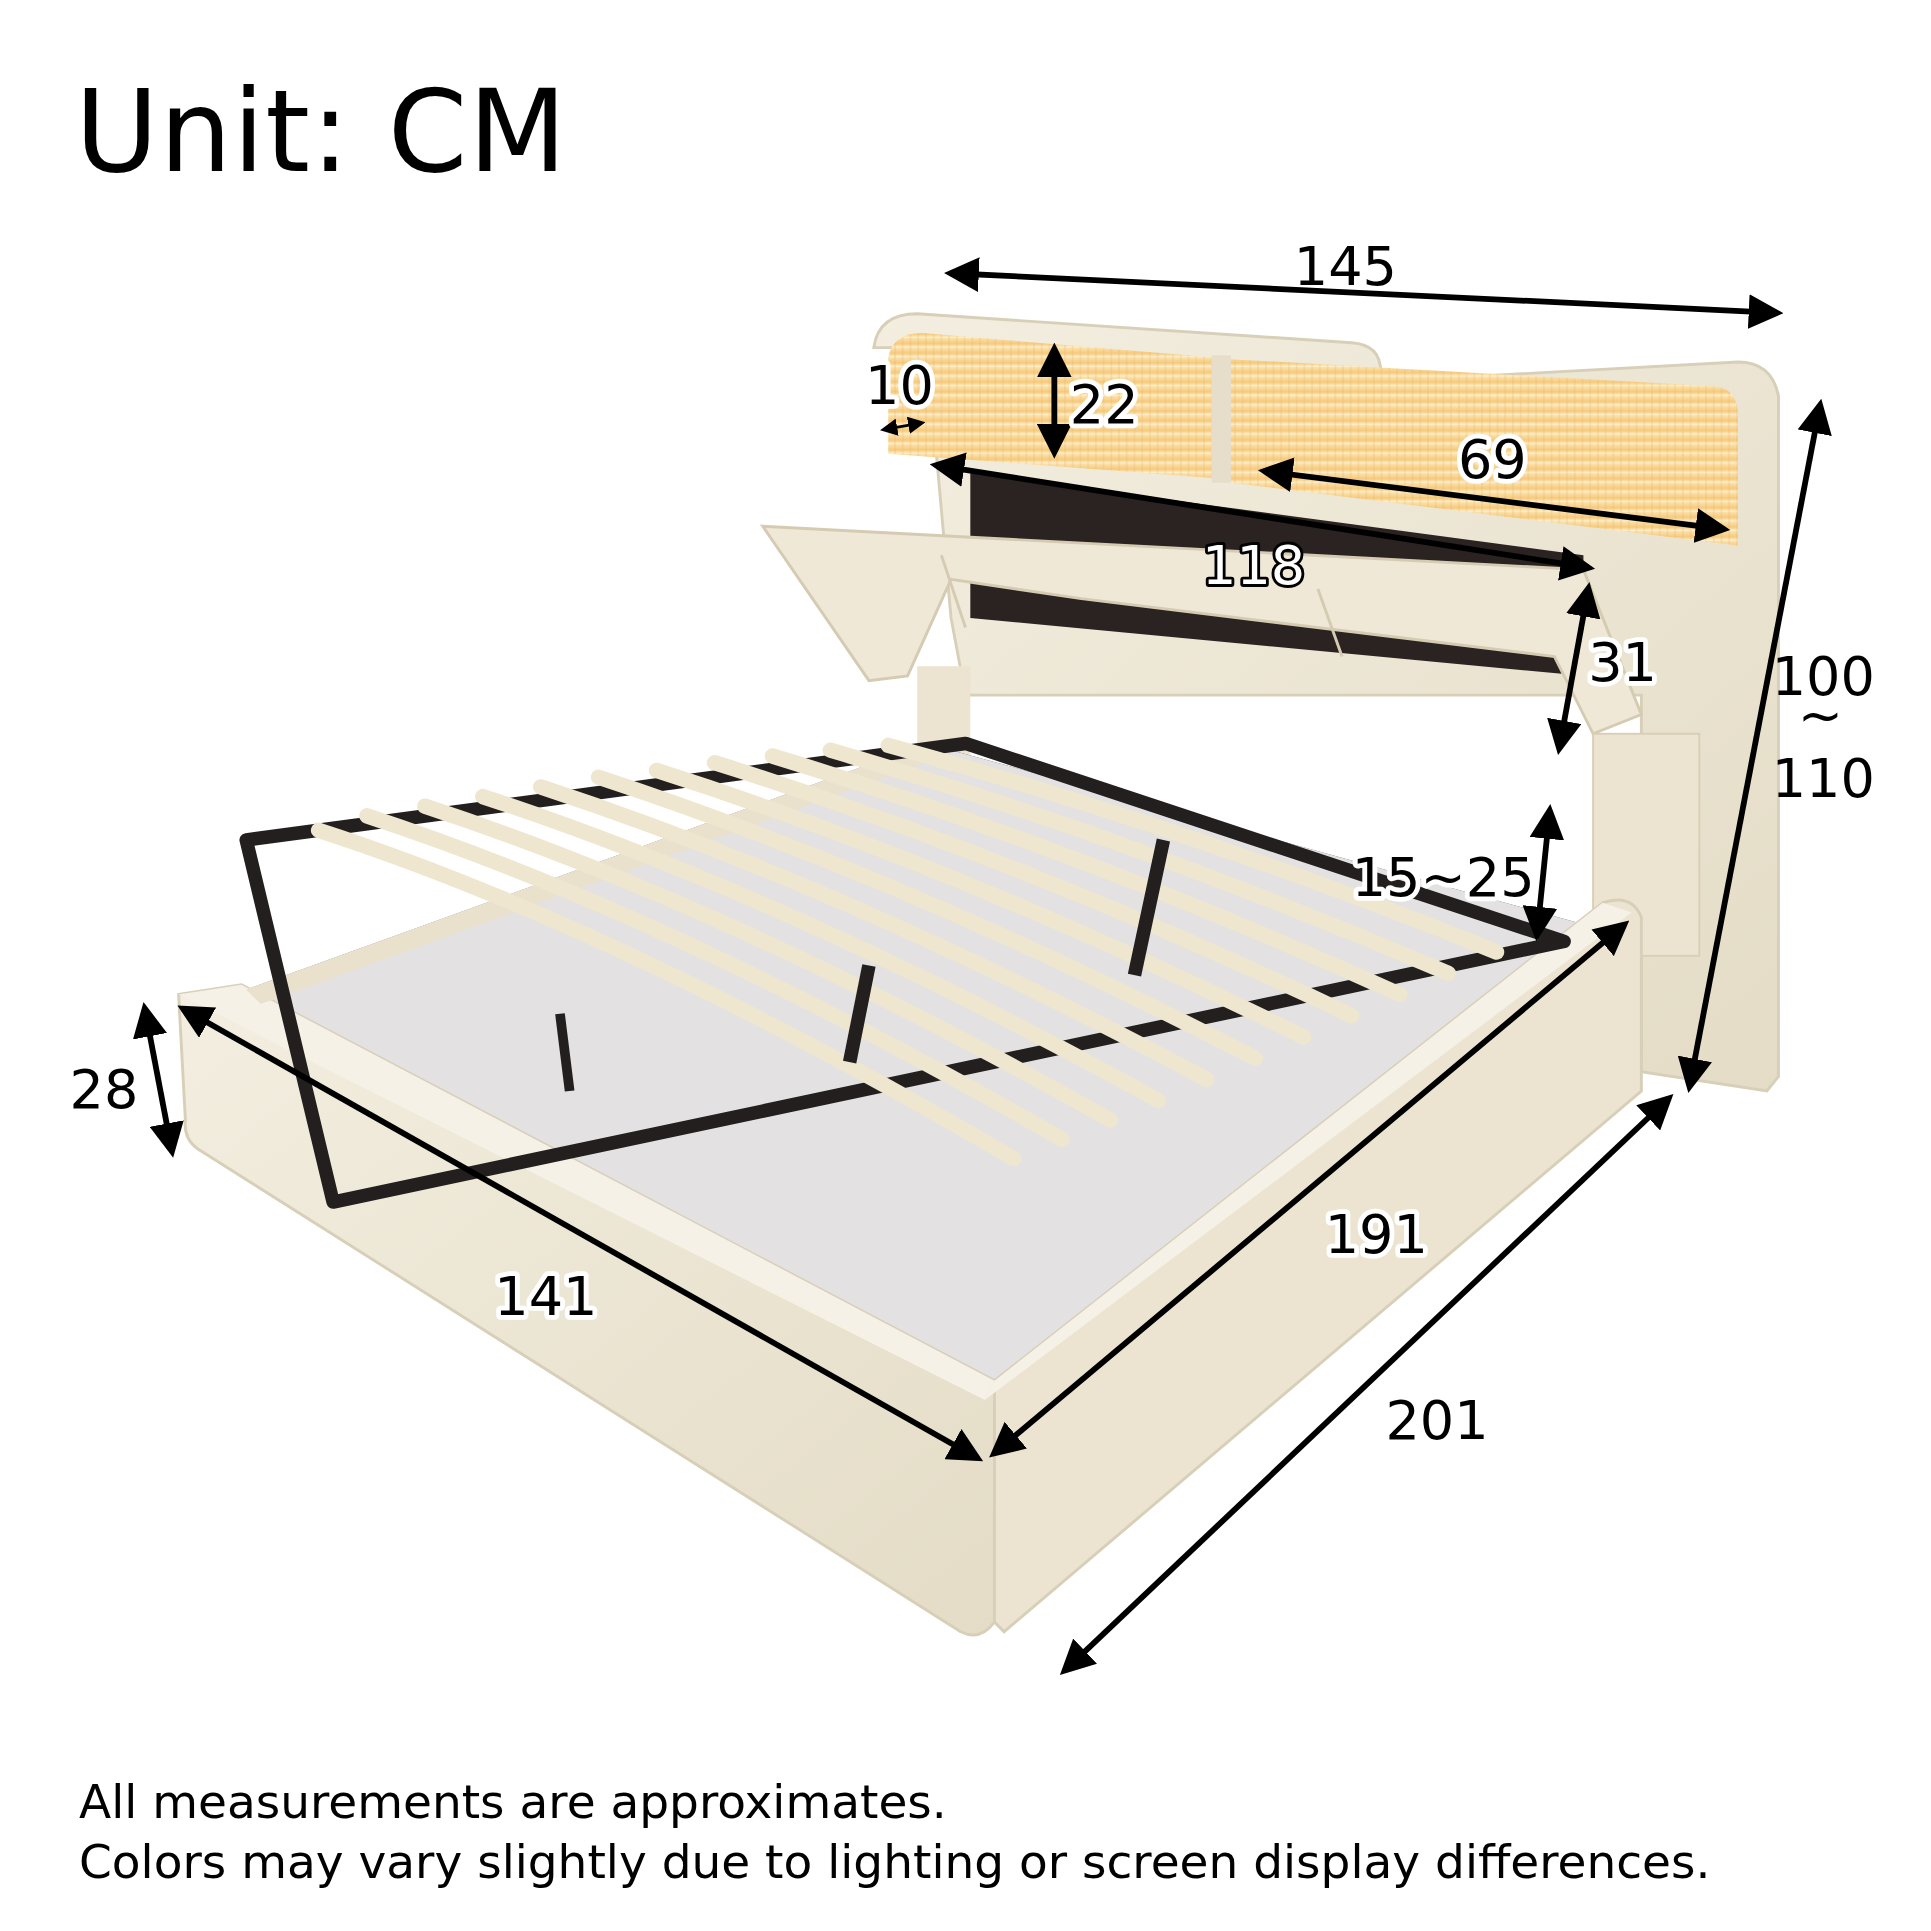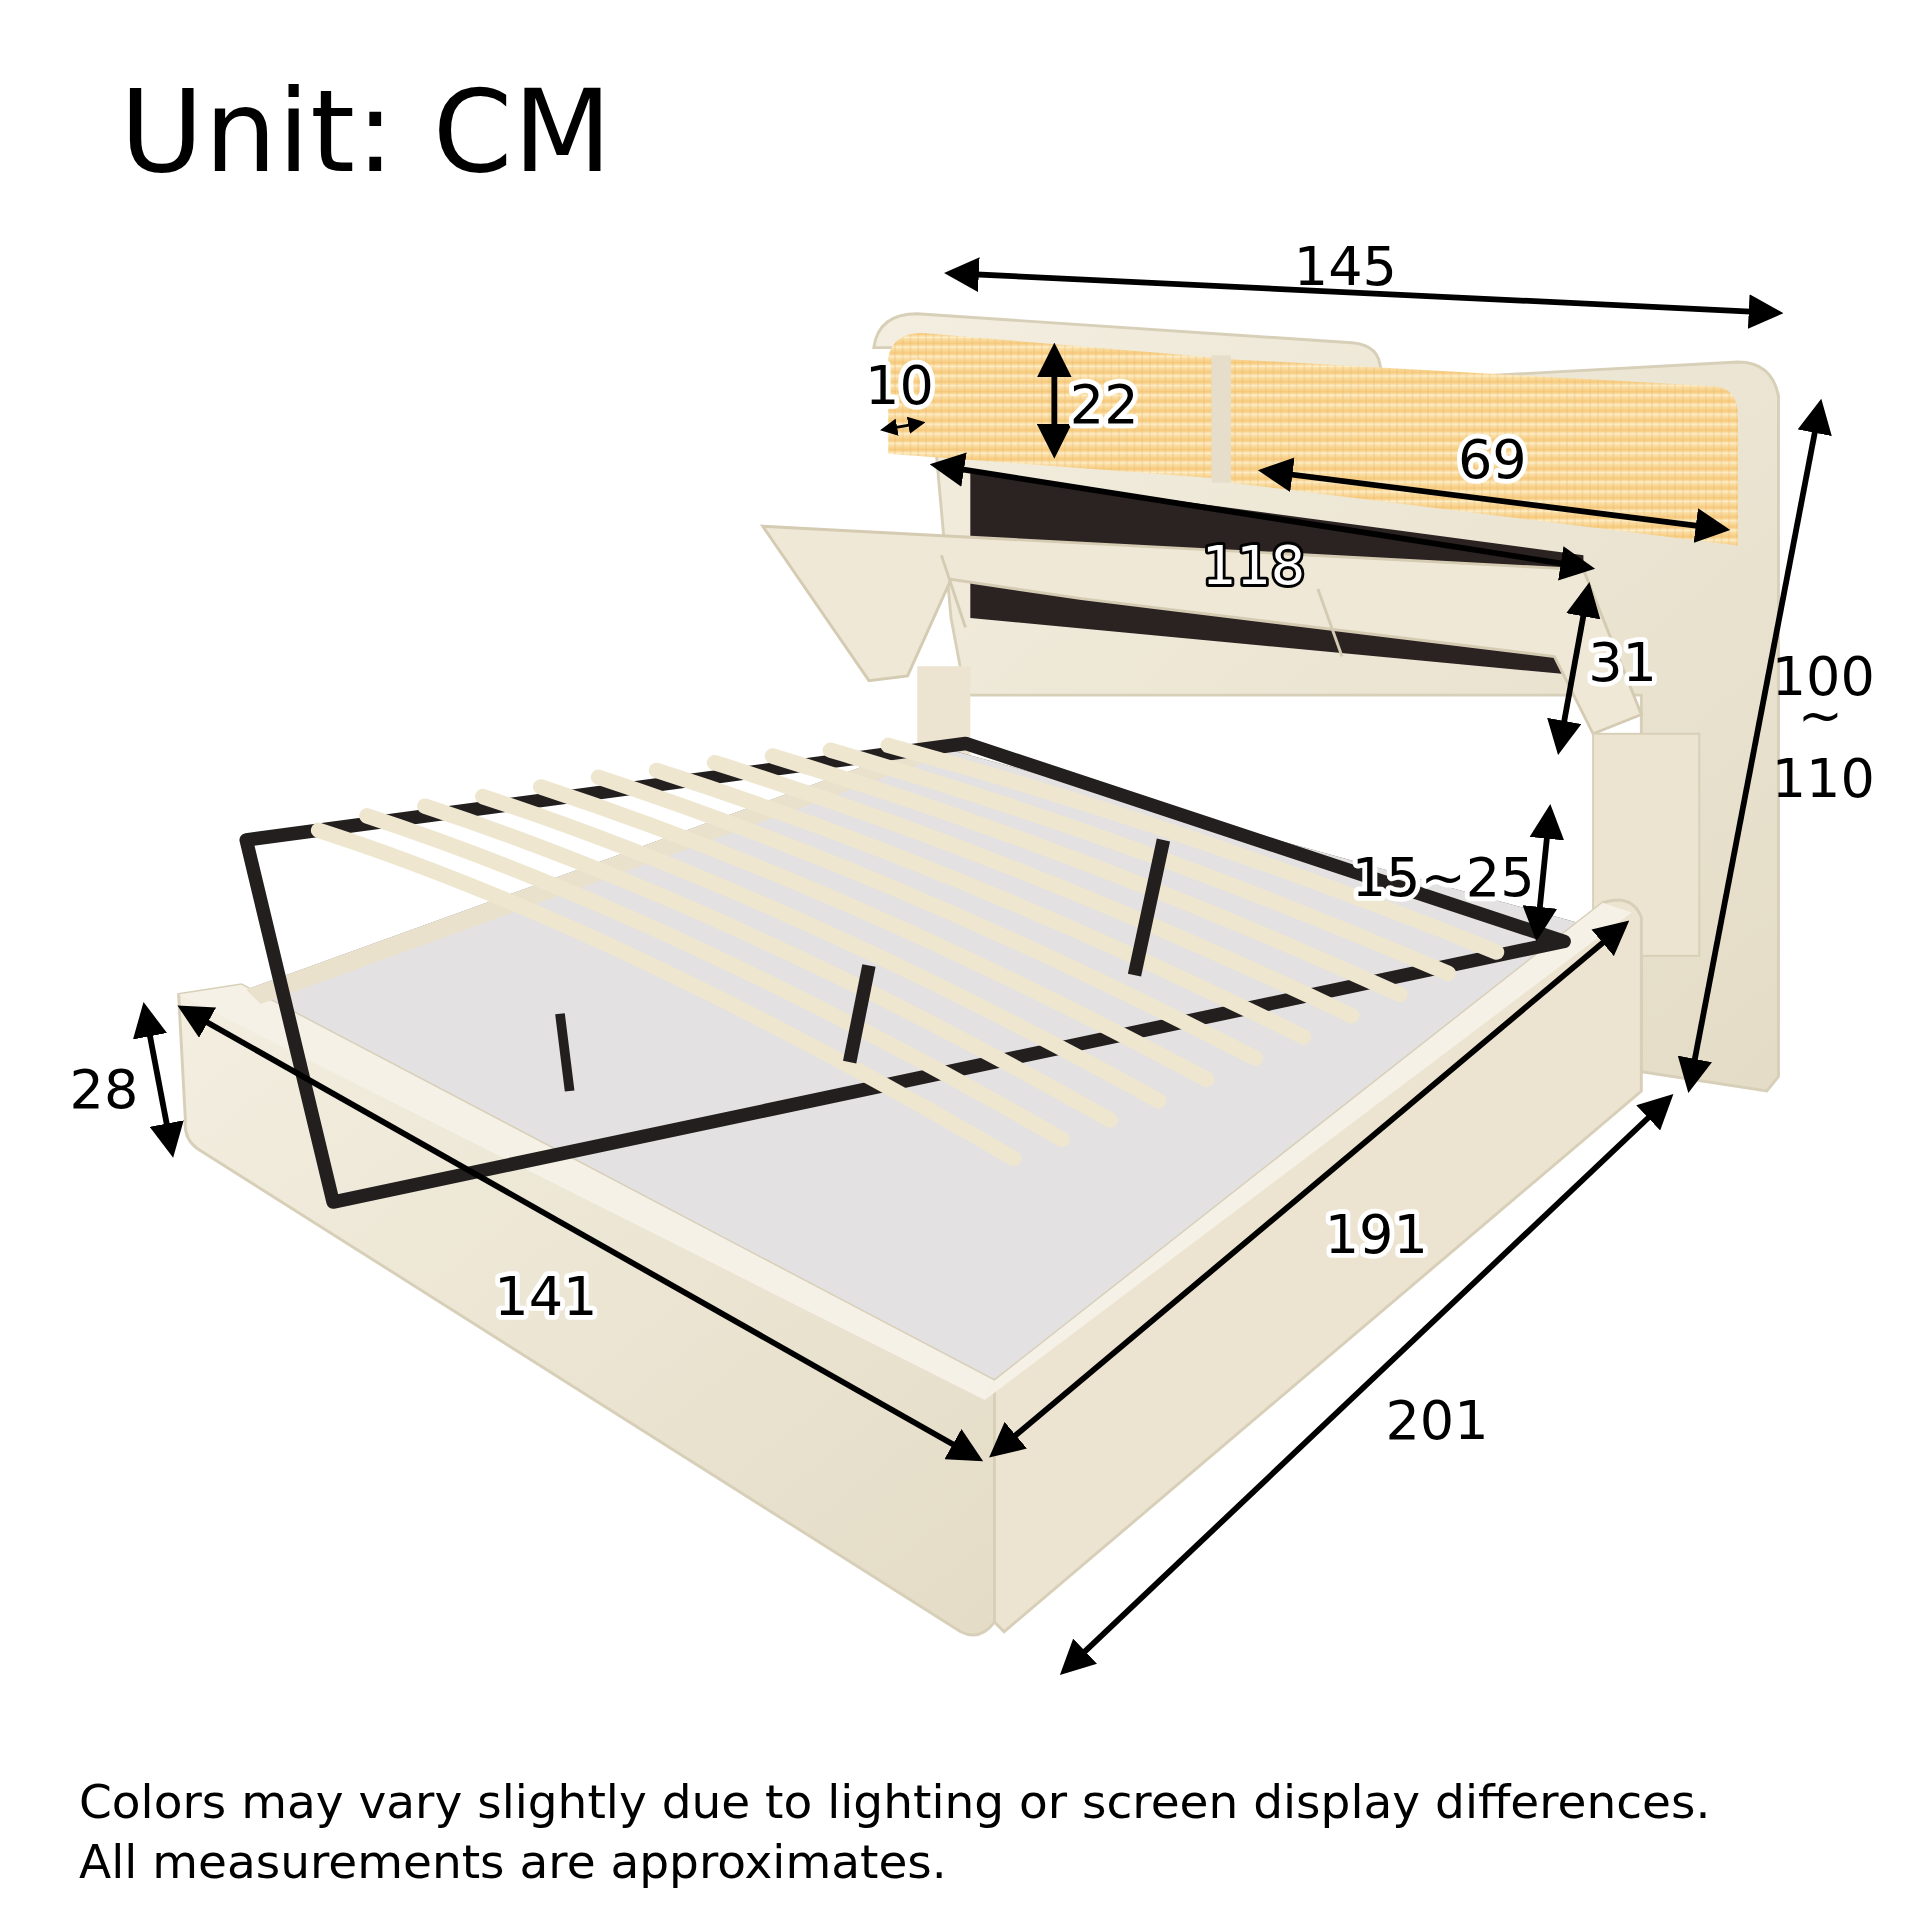--- a/index.html
+++ b/index.html
@@ -1,19 +1,19 @@
 <!DOCTYPE html>
 <html><head>
 <meta charset="utf-8">
 <style>
   html, body { margin: 0; padding: 0; background: #ffffff; }
   body { width: 1931px; height: 1931px; position: relative; overflow: hidden;
          font-family: "DejaVu Sans", sans-serif; color: #000; }
   .unit-title { position: absolute; left: 75px; top: 75px; font-size: 114px;
-                font-weight: 400; letter-spacing: 1px; line-height: 1; margin-left: 45px; }
+                font-weight: 400; letter-spacing: 1px; line-height: 1; }
   .diagram { position: absolute; left: 0; top: 0; width: 1931px; height: 1931px; }
   .dim { font-family: "DejaVu Sans", sans-serif; font-size: 56px; fill: #000;
          paint-order: stroke; stroke: #ffffff; stroke-width: 10px; stroke-linejoin: round; }
   .dim-plain { font-family: "DejaVu Sans", sans-serif; font-size: 56px; fill: #000; }
   .notes { position: absolute; left: 79px; top: 1772px; font-size: 47px; line-height: 60px; }
   .note-line { display: block; white-space: nowrap; }
 </style>
 </head>
 <body>
 
@@ -122,16 +122,16 @@
     <text class="dim-plain" x="1835" y="825">110</text>
     <text class="dim" x="1400" y="928">15~25</text>
     <text class="dim-plain" x="72" y="1148">28</text>
     <text class="dim" x="512" y="1362">141</text>
     <text class="dim" x="1372" y="1298">191</text>
     <text class="dim-plain" x="1435" y="1490">201</text>
   </g>
 </svg>
 
 <div class="notes">
+  <span class="note-line">All measurements are approximates.</span>
   <span class="note-line">Colors may vary slightly due to lighting or screen display differences.</span>
-  <span class="note-line">All measurements are approximates.</span>
 </div>
 
 
 </body></html>

